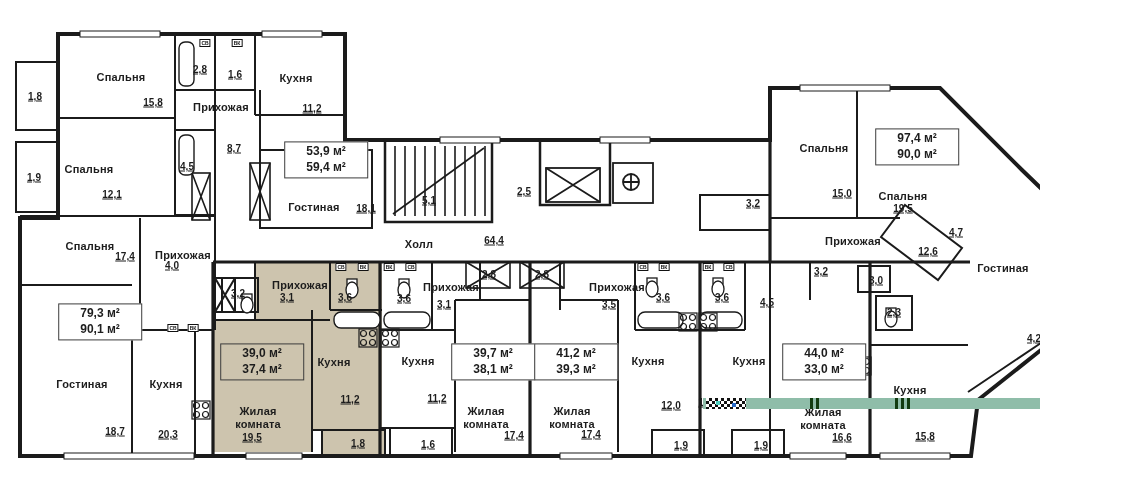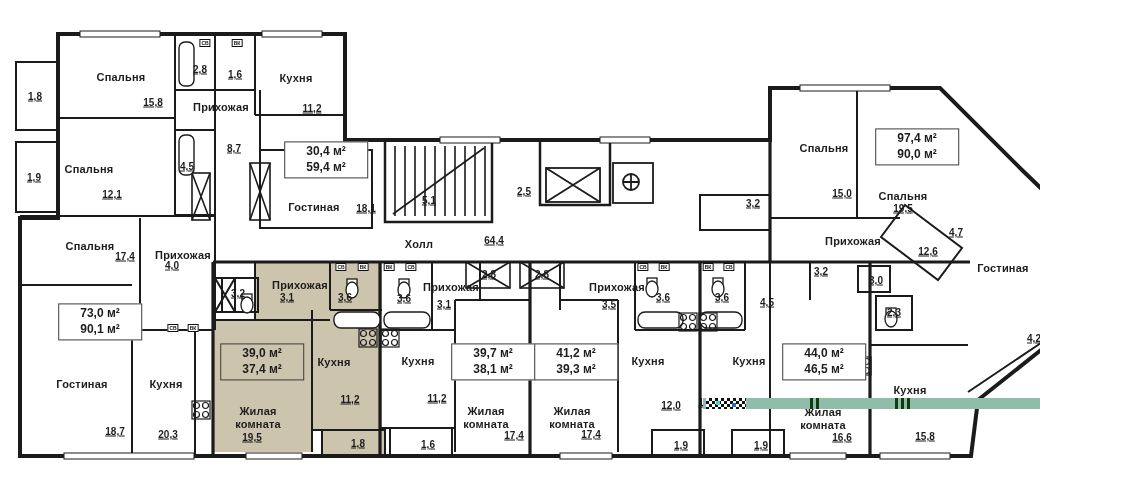--- a/index.html
+++ b/index.html
@@ -285,42 +285,42 @@
       <div class="fixture-tag" style="left: 193px; top: 328px;">ВК</div>
       <div class="fixture-tag" style="left: 341px; top: 267px;">СВ</div>
       <div class="fixture-tag" style="left: 363px; top: 267px;">ВК</div>
       <div class="fixture-tag" style="left: 389px; top: 267px;">ВК</div>
       <div class="fixture-tag" style="left: 411px; top: 267px;">СВ</div>
       <div class="fixture-tag" style="left: 643px; top: 267px;">СВ</div>
       <div class="fixture-tag" style="left: 664px; top: 267px;">ВК</div>
       <div class="fixture-tag" style="left: 708px; top: 267px;">ВК</div>
       <div class="fixture-tag" style="left: 729px; top: 267px;">СВ</div>
       <div class="area-box" style="left: 326px; top: 160px;">
-        <div>30,4 м²</div>
+        <div>53,9 м²</div>
         <div>59,4 м²</div>
       </div>
       <div class="area-box" style="left: 100px; top: 322px;">
-        <div>73,0 м²</div>
+        <div>79,3 м²</div>
         <div>90,1 м²</div>
       </div>
       <div class="area-box hl" style="left: 262px; top: 362px;">
         <div>39,0 м²</div>
         <div>37,4 м²</div>
       </div>
       <div class="area-box" style="left: 493px; top: 362px;">
         <div>39,7 м²</div>
         <div>38,1 м²</div>
       </div>
       <div class="area-box" style="left: 576px; top: 362px;">
         <div>41,2 м²</div>
         <div>39,3 м²</div>
       </div>
       <div class="area-box" style="left: 824px; top: 362px;">
         <div>44,0 м²</div>
-        <div>46,5 м²</div>
+        <div>33,0 м²</div>
       </div>
       <div class="area-box" style="left: 917px; top: 147px;">
         <div>97,4 м²</div>
         <div>90,0 м²</div>
       </div>
     </div>
 
   <div id="selected-apartment" title=""></div>
 
   <div id="overlay-bar">

